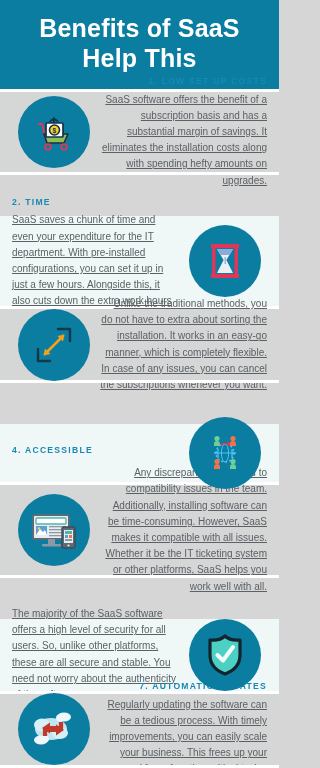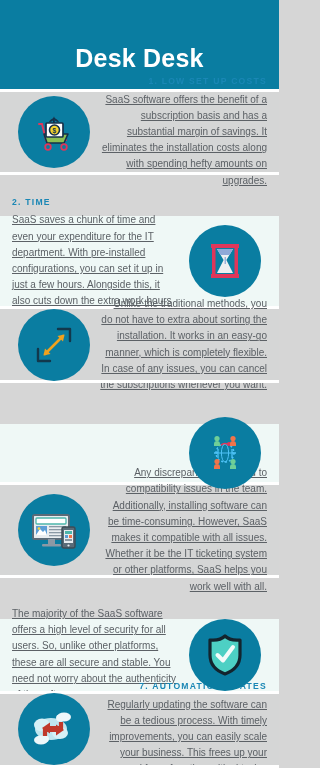--- a/index.html
+++ b/index.html
@@ -89,22 +89,22 @@
 
   .sep { height: 3px; background: #ffffff; flex: 0 0 auto; }
 </style>
 </head>
 <body>
 
 <div class="page">
 
   <div class="header">
     <div class="header-title">
-      <br>
-      <span>Desk Desk</span>
+      <span>Benefits of SaaS</span><br>
+      <span>Help This</span>
     </div>
   </div>
 
   <div class="sep"></div>
 
   <div class="section bg-gray">
     <div class="icon-col">
       <div class="badge">
         <svg width="46" height="46" viewBox="0 0 46 46">
           <path d="M23 7 C23 10, 19 10, 18 13 C21 13, 23 11, 23 9 Z" fill="#16304a"></path>
@@ -187,20 +187,21 @@
           <path d="M29 38 q0 -3 3 -3 q3 0 3 3 v2 h-6 z" fill="#6fcf97"></path>
           <circle cx="32" cy="32.5" r="2.6" fill="#6fcf97"></circle>
           <path d="M17 20 L17 24 L13 24" stroke="#4fc3f7" stroke-width="1.3" fill="none"></path>
           <path d="M31 20 L31 24 L35 24" stroke="#4fc3f7" stroke-width="1.3" fill="none"></path>
           <path d="M17 29 L17 25" stroke="#4fc3f7" stroke-width="1.3" fill="none"></path>
           <path d="M31 29 L31 25" stroke="#4fc3f7" stroke-width="1.3" fill="none"></path>
         </svg>
       </div>
     </div>
     <div class="text-col">
+      <div class="sec-title">4. ACCESSIBLE</div>
     </div>
   </div>
 
   <div class="sep"></div>
 
   <div class="section bg-gray">
     <div class="icon-col">
       <div class="badge">
         <svg width="50" height="50" viewBox="0 0 50 50">
           <rect x="4" y="10" width="36" height="24" rx="1.5" fill="#e9edf0" stroke="#5a6b78" stroke-width="2"></rect>

